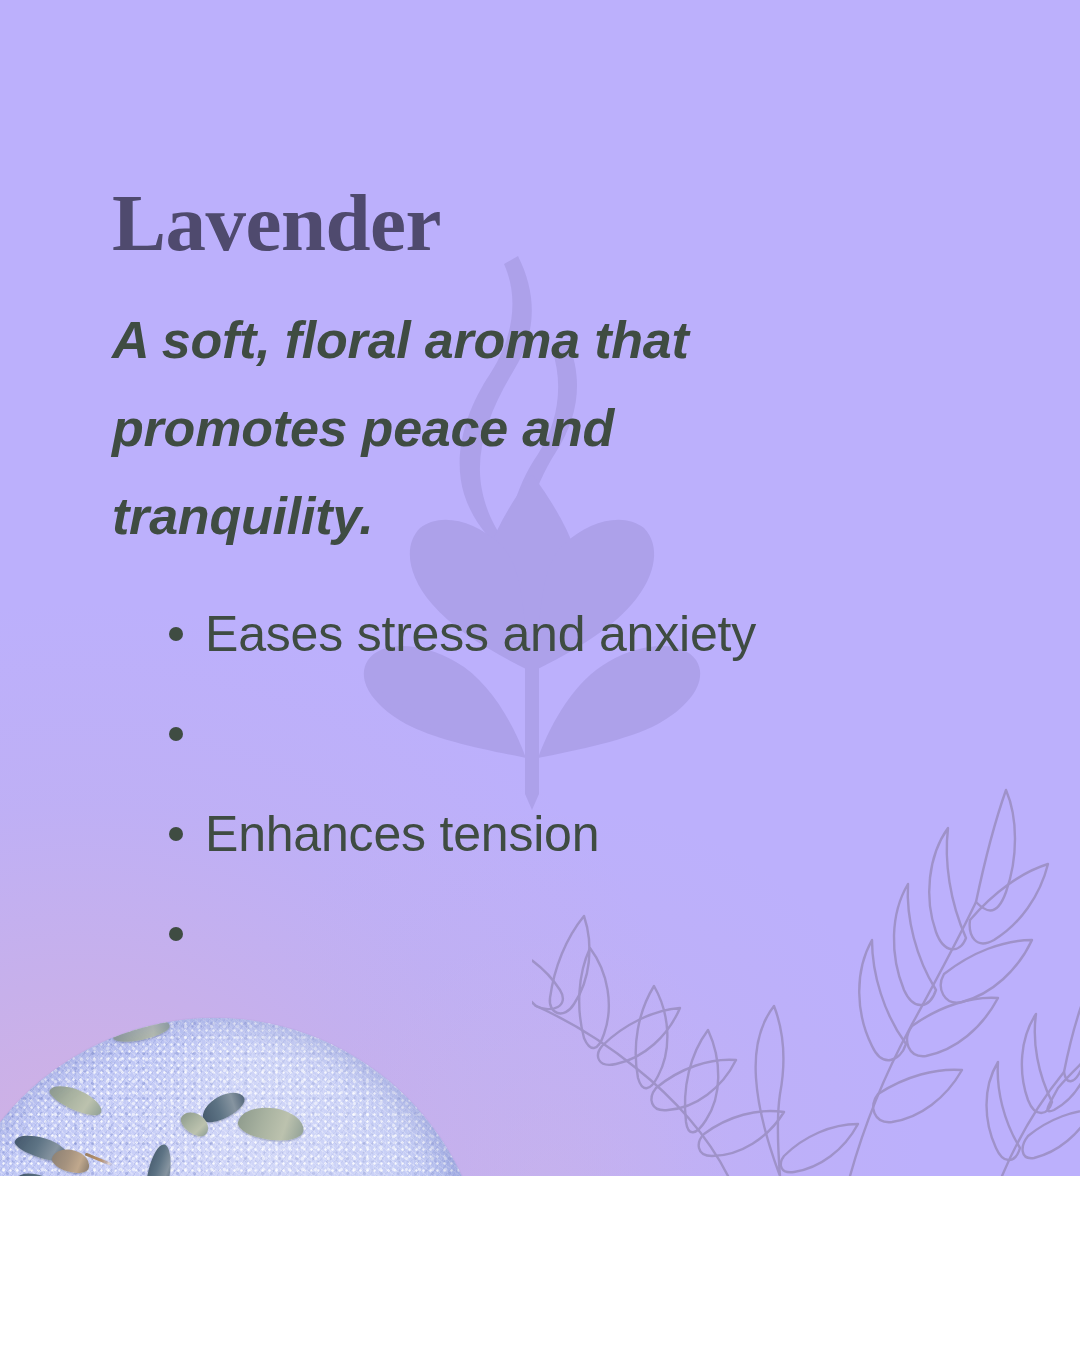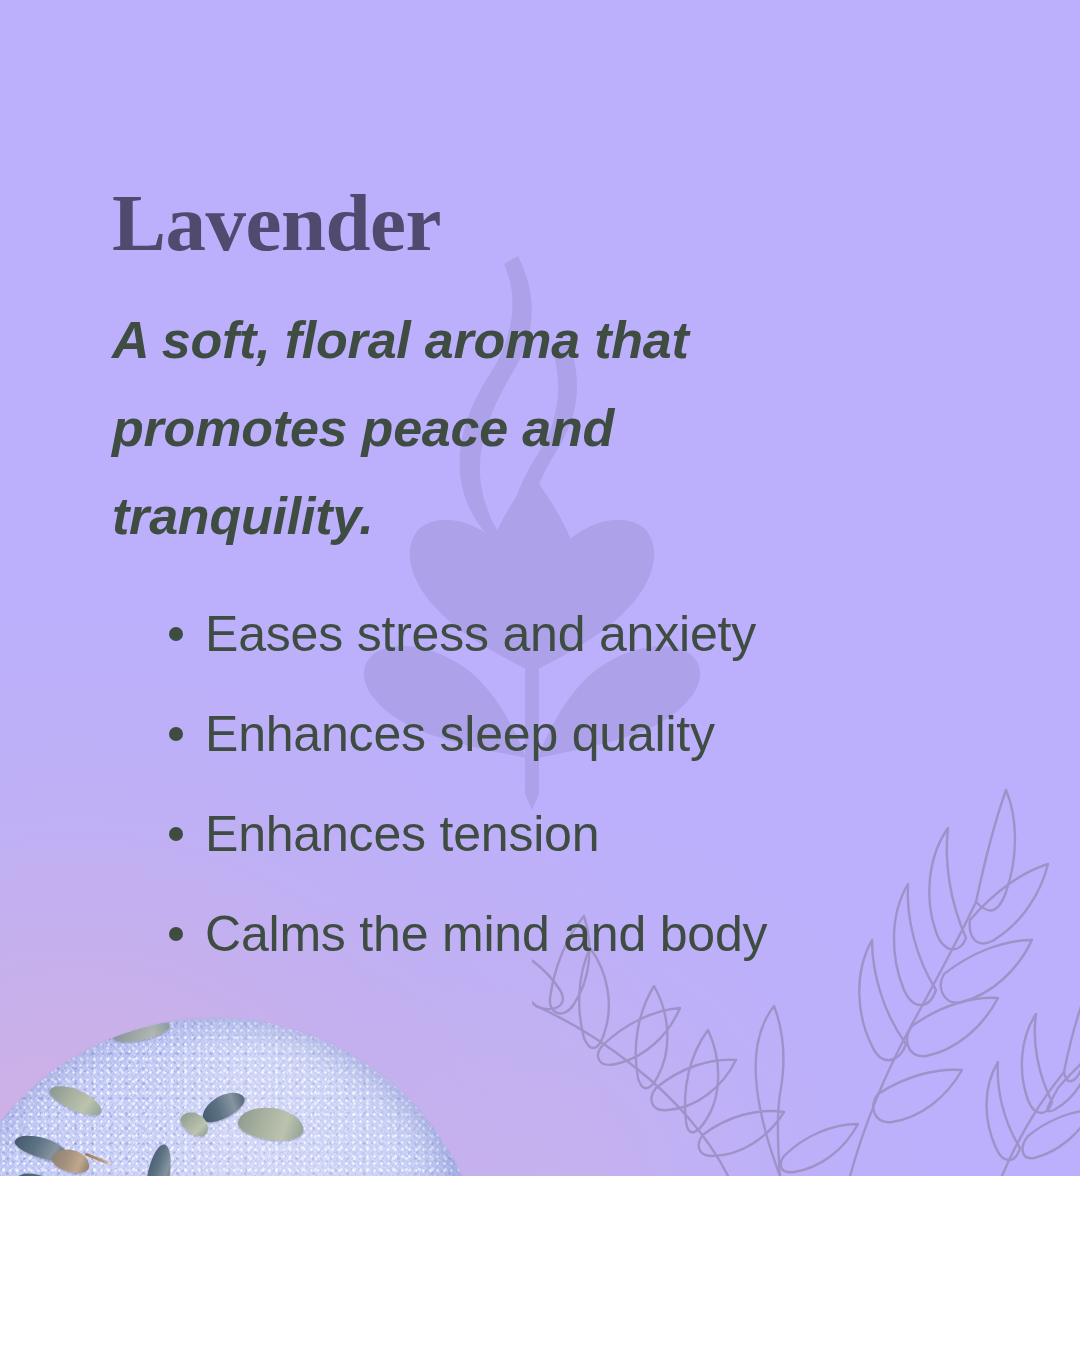--- a/index.html
+++ b/index.html
@@ -323,25 +323,23 @@
 
   <p class="subtitle">A soft, floral aroma that promotes peace and tranquility.</p>
 
   <ul class="benefits">
     <li>
       <span class="dot"></span>
       <span>Eases stress and anxiety</span>
     </li>
     <li>
       <span class="dot"></span>
-      <span>Enhances sleep quality</span>
     </li>
     <li>
       <span class="dot"></span>
       <span>Enhances tension</span>
     </li>
     <li>
       <span class="dot"></span>
-      <span>Calms the mind and body</span>
     </li>
   </ul>
 
 </div>
 
 </body></html>

